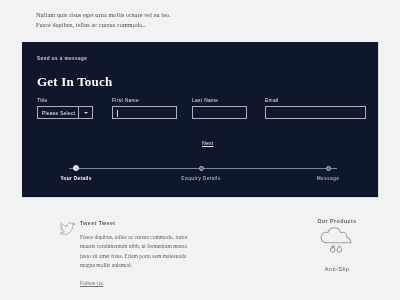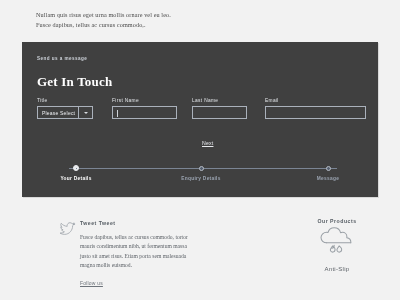--- a/index.html
+++ b/index.html
@@ -28,21 +28,21 @@
     letter-spacing: .1px;
   }
 
   
   .card {
     position: absolute;
     left: 22px;
     top: 42px;
     width: 356px;
     height: 155px;
-    background: #404040;
+    background: #0f172a;
     box-shadow: 1px 1px 0 rgba(0,0,0,.10);
   }
   .card-eyebrow {
     position: absolute;
     left: 15px;
     top: 14px;
     font-size: 4.6px;
     letter-spacing: .45px;
     color: #cdd2d9;
     font-weight: bold;

